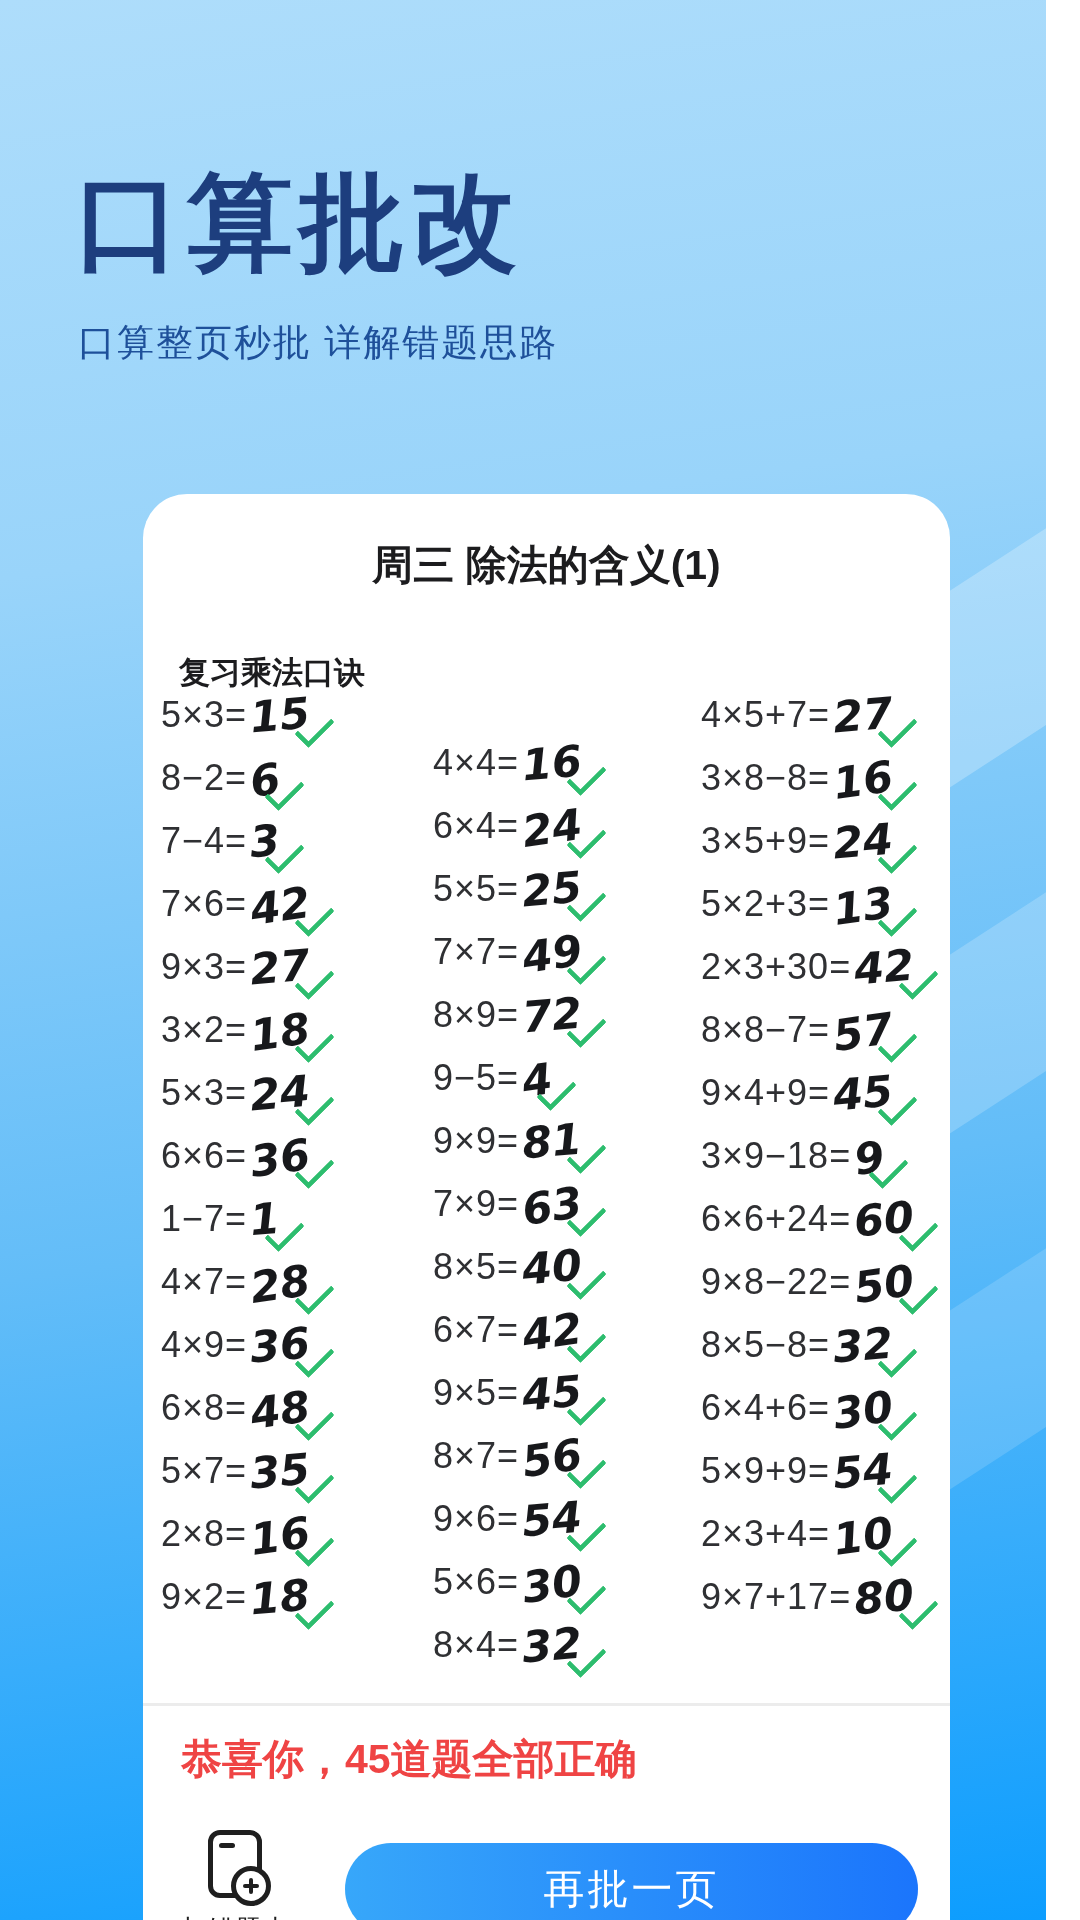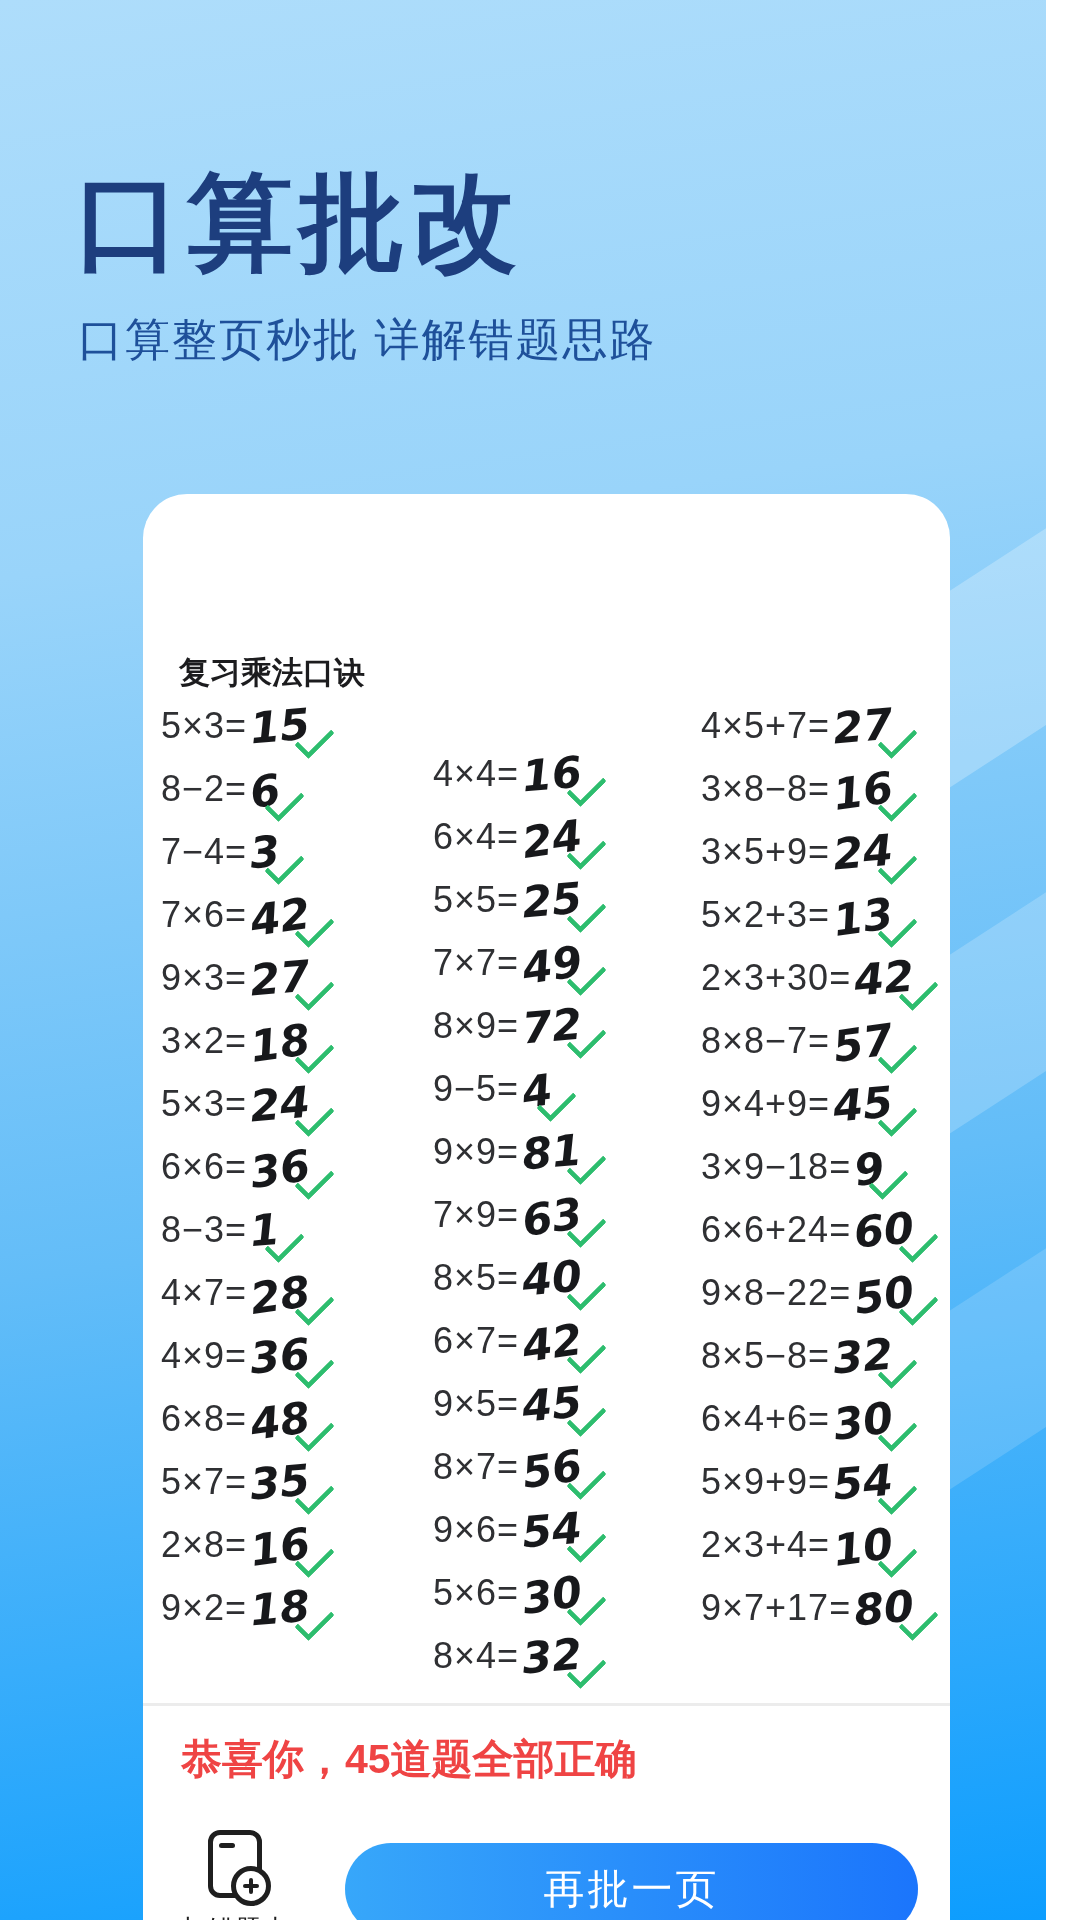--- a/index.html
+++ b/index.html
@@ -6,32 +6,32 @@
   body{font-family:"Liberation Sans", sans-serif;}
   .page{position:relative;width:1046px;height:1920px;overflow:hidden;
         background:linear-gradient(172deg,#aeddfb 0%,#99d4fa 28%,#63bdf8 62%,#0d9dfe 100%);}
   .stripe{position:absolute;border-radius:90px;background:rgba(255,255,255,0.26);}
   .stripe.s1{width:980px;height:165px;left:470px;top:600px;transform:rotate(-33deg);}
   .stripe.s2{width:980px;height:150px;left:520px;top:930px;transform:rotate(-33deg);background:rgba(255,255,255,0.20);}
   .stripe.s3{width:980px;height:150px;left:560px;top:1260px;transform:rotate(-33deg);background:rgba(255,255,255,0.15);}
 
   .hero-title{position:absolute;left:75px;top:152px;font-size:106px;font-weight:800;
               color:#1d3e7e;letter-spacing:6px;}
-  .hero-sub{position:absolute;left:78px;top:310px;font-size:45px;font-weight:500;
+  .hero-sub{position:absolute;left:78px;top:318px;font-size:37px;font-weight:500;
             color:#1e509a;letter-spacing:2px;}
 
   .card{position:absolute;left:143px;top:494px;width:807px;height:1426px;
         background:#ffffff;border-radius:44px 44px 0 0;}
   .sheet-title{position:absolute;left:0;top:44px;width:100%;text-align:center;
                font-size:41px;font-weight:700;color:#1c1c1e;}
   .sheet-sub{position:absolute;left:0;top:104px;width:100%;text-align:center;
              font-size:34px;font-weight:500;color:#1c1c1e;}
   .sheet-instruction{position:absolute;left:36px;top:158px;font-size:31px;font-weight:700;color:#1c1c1e;}
 
-  .col{position:absolute;top:200px;}
+  .col{position:absolute;top:189px;}
   .col.c1{left:18px;}
   .col.c2{left:290px;margin-top:48px;}
   .col.c3{left:558px;}
   .prob{height:63px;display:flex;align-items:center;white-space:nowrap;}
   .expr{font-size:36px;color:#2f3033;letter-spacing:1px;}
   .ans{font-size:43px;font-weight:700;font-style:italic;color:#17181b;
        display:inline-block;transform:rotate(-5deg);margin-left:3px;
        font-family:"DejaVu Sans", sans-serif;}
   .prob:nth-child(even) .ans{transform:rotate(-8deg) translateY(2px);}
   .check{display:inline-block;width:32px;height:15px;margin-left:-14px;margin-top:26px;
@@ -63,20 +63,21 @@
 
 <div class="page">
   <div class="stripe s1"></div>
   <div class="stripe s2"></div>
   <div class="stripe s3"></div>
 
   <div class="hero-title">口算批改</div>
   <div class="hero-sub">口算整页秒批 详解错题思路</div>
 
   <div class="card">
+    <div class="sheet-title">周三  除法的含义(1)</div>
     <div class="sheet-instruction">复习乘法口诀</div>
 
     <div class="col c1">
         <div class="prob">
           <span class="expr">5×3=</span>
           <span class="ans">15</span>
           <span class="check"></span>
         </div>
         <div class="prob">
           <span class="expr">8−2=</span>
@@ -107,21 +108,21 @@
           <span class="expr">5×3=</span>
           <span class="ans">24</span>
           <span class="check"></span>
         </div>
         <div class="prob">
           <span class="expr">6×6=</span>
           <span class="ans">36</span>
           <span class="check"></span>
         </div>
         <div class="prob">
-          <span class="expr">8−3=</span>
+          <span class="expr">1−7=</span>
           <span class="ans">1</span>
           <span class="check"></span>
         </div>
         <div class="prob">
           <span class="expr">4×7=</span>
           <span class="ans">28</span>
           <span class="check"></span>
         </div>
         <div class="prob">
           <span class="expr">4×9=</span>

